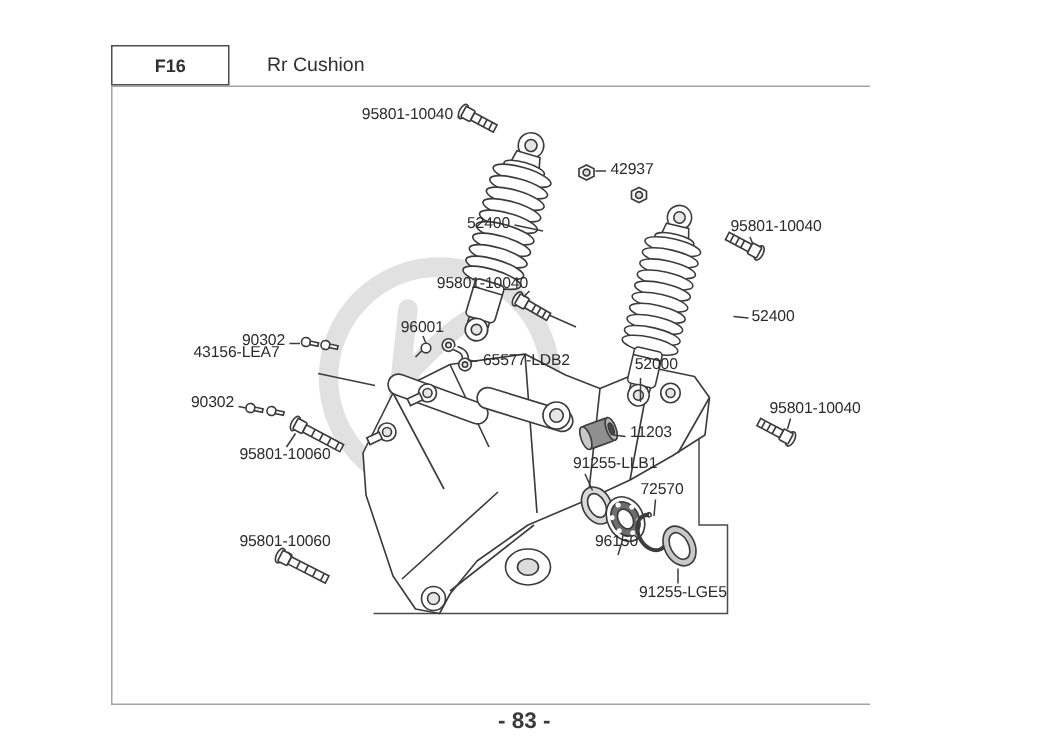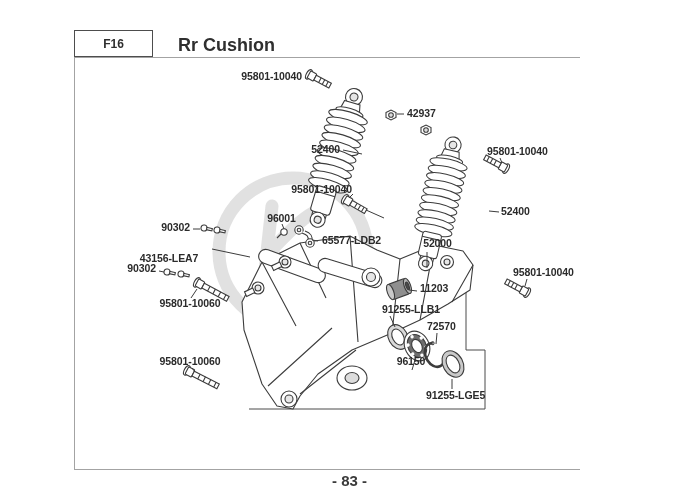--- a/index.html
+++ b/index.html
@@ -2,26 +2,26 @@
 <html><head>
 <meta charset="utf-8">
 <style>
   html,body{margin:0;padding:0;background:#fff;}
   .page{position:relative;width:580px;height:495px;background:#fff;overflow:hidden;
         font-family:"Liberation Sans",sans-serif;}
   .hdr-code{position:absolute;left:74px;top:30px;width:79px;height:27px;
             border:1.5px solid #4d4d4d;box-sizing:border-box;background:#fff;
             display:flex;align-items:center;justify-content:center;
             font-size:12px;font-weight:bold;color:#2f2f2f;z-index:5;}
-  .hdr-title{position:absolute;left:178px;top:35px;font-size:18px;font-weight:bold;
+  .hdr-title{position:absolute;left:178px;top:35px;font-size:13px;font-weight:normal;
              color:#2f2f2f;z-index:5;}
   .main-box{position:absolute;left:74px;top:57px;width:551px;height:413px;
             border:1.5px solid #a3a3a3;box-sizing:border-box;z-index:1;}
   .diagram-svg{position:absolute;left:0;top:0;z-index:2;}
-  .callout{position:absolute;font-size:10.5px;font-weight:bold;color:#2b2b2b;
+  .callout{position:absolute;font-size:10.5px;font-weight:normal;color:#2b2b2b;
            white-space:nowrap;z-index:4;line-height:11px;letter-spacing:-0.1px;}
   .footer{position:absolute;left:74px;top:472px;width:551px;text-align:center;
           font-size:15px;font-weight:bold;color:#3a3a3a;z-index:5;}
 </style>
 </head>
 <body>
 
 <div class="page">
 
   <div class="hdr-code">
@@ -192,21 +192,21 @@
 
   <div class="callout" style="left:222px;top:71px;width:80px;text-align:right">95801-10040</div>
   <div class="callout" style="left:407px;top:108px">42937</div>
   <div class="callout" style="left:260px;top:144px;width:80px;text-align:right">52400</div>
   <div class="callout" style="left:487px;top:146px">95801-10040</div>
   <div class="callout" style="left:272px;top:184px;width:80px;text-align:right">95801-10040</div>
   <div class="callout" style="left:501px;top:206px">52400</div>
   <div class="callout" style="left:259px;top:213px;width:45px;text-align:center">96001</div>
   <div class="callout" style="left:110px;top:222px;width:80px;text-align:right">90302</div>
   <div class="callout" style="left:322px;top:235px">65577-LDB2</div>
-  <div class="callout" style="left:129px;top:253px;width:80px;text-align:center">43156-LEA7</div>
+  <div class="callout" style="left:129px;top:230px;width:80px;text-align:left">43156-LEA7</div>
   <div class="callout" style="left:415px;top:238px;width:45px;text-align:center">52000</div>
   <div class="callout" style="left:76px;top:263px;width:80px;text-align:right">90302</div>
   <div class="callout" style="left:150px;top:298px;width:80px;text-align:center">95801-10060</div>
   <div class="callout" style="left:420px;top:283px">11203</div>
   <div class="callout" style="left:513px;top:267px">95801-10040</div>
   <div class="callout" style="left:382px;top:304px">91255-LLB1</div>
   <div class="callout" style="left:427px;top:321px">72570</div>
   <div class="callout" style="left:371px;top:356px;width:80px;text-align:center">96150</div>
   <div class="callout" style="left:426px;top:390px">91255-LGE5</div>
   <div class="callout" style="left:150px;top:356px;width:80px;text-align:center">95801-10060</div>

